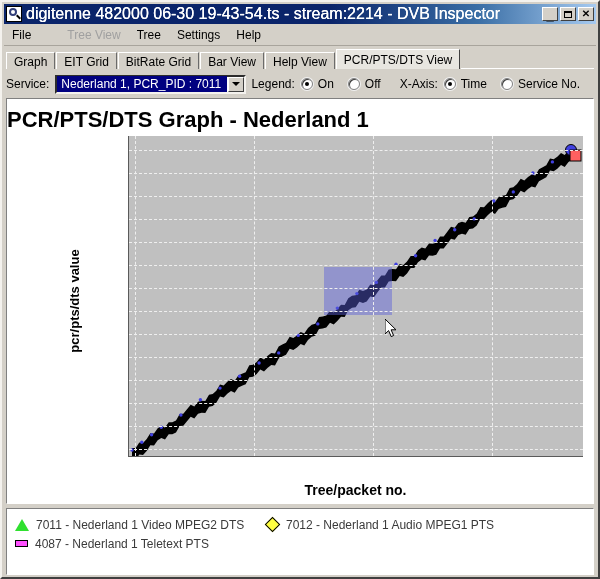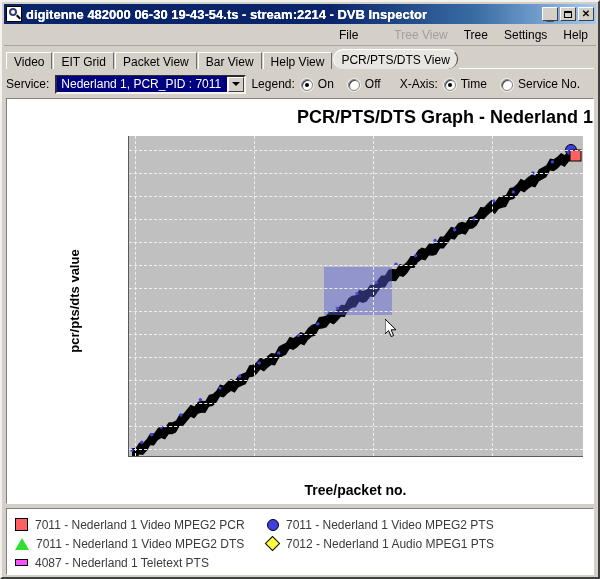--- a/index.html
+++ b/index.html
@@ -29,60 +29,59 @@
   }
   .title-icon:before{
     content:"";position:absolute;left:2px;top:1px;width:8px;height:8px;
     border:2px solid #33407a;border-radius:50%;box-sizing:border-box;
   }
   .title-icon:after{
     content:"";position:absolute;left:9px;top:9px;width:5px;height:2px;
     background:#000;transform:rotate(45deg);
   }
   .title-text{
-    color:#fff;font-size:13px;font-weight:bold;white-space:nowrap;
+    color:#fff;font-size:16px;font-weight:normal;white-space:nowrap;
     text-shadow:0 0 0 #fff;
   }
   .title-btns{margin-left:auto;display:flex;gap:2px;padding-right:2px;}
   .tbtn{
     width:16px;height:14px;background:#d4d0c8;
     border:1px solid;border-top-color:#fff;border-left-color:#fff;
     border-right-color:#404040;border-bottom-color:#404040;
     position:relative;box-sizing:border-box;
     font-size:9px;line-height:12px;text-align:center;color:#000;font-weight:bold;
   }
   .tbtn .g{position:absolute;left:0;right:0;top:0;bottom:0;display:flex;align-items:center;justify-content:center;font-size:10px;font-weight:bold;font-family:"Liberation Sans",sans-serif;}
   .tbtn.min .g{align-items:flex-end;font-size:13px;line-height:7px;padding-bottom:1px;}
   .tbtn.max .g:before{content:"";width:8px;height:7px;border:1px solid #000;border-top-width:2px;box-sizing:border-box;}
   
   .menubar{
     position:absolute;left:2px;top:23px;width:592px;height:20px;
     background:#d4d0c8;display:flex;align-items:center;
     border-bottom:1px solid #a8a49c;
-    justify-content:flex-end;
   }
   .menuitem{font-size:12px;color:#000;padding:2px 8px;white-space:nowrap;}
   .menuitem.disabled{color:#a0a0a0;margin-left:20px;}
   
   .tabstrip{
     position:absolute;left:4px;top:45px;width:588px;height:22px;
     display:flex;align-items:flex-end;
   }
   .tab{
     font-size:12px;color:#000;padding:2px 7px 3px 7px;margin-right:1px;
     background:#d4d0c8;
     border:1px solid;border-top-color:#fff;border-left-color:#fff;
     border-right-color:#6b6b6b;border-bottom-color:#d4d0c8;
     border-bottom:none;height:17px;box-sizing:border-box;white-space:nowrap;
     line-height:14px;
   }
   .tab.active{
     background:#e8e6e0;font-weight:normal;height:20px;padding-top:3px;
     border-top-color:#fff;border-left-color:#fff;border-right-color:#404040;
-    position:relative;z-index:3;border-radius:10px;
+    position:relative;z-index:3;
   }
   .tab-tail{
     flex:1;border-bottom:1px solid #fff;height:1px;align-self:flex-end;
   }
   
   .ctrlrow{
     position:absolute;left:4px;top:70px;width:588px;height:24px;
     display:flex;align-items:center;font-size:12px;color:#000;
   }
   .lbl{margin-right:6px;white-space:nowrap;}
@@ -100,42 +99,42 @@
   .combo-arrow{
     width:16px;height:15px;background:#d4d0c8;margin-left:1px;
     border:1px solid;border-top-color:#fff;border-left-color:#fff;
     border-right-color:#404040;border-bottom-color:#404040;
     display:flex;align-items:center;justify-content:center;box-sizing:border-box;
   }
   .combo-arrow:after{
     content:"";border-left:4px solid transparent;border-right:4px solid transparent;
     border-top:4px solid #000;
   }
-  .radio{display:flex;align-items:flex-end;margin-right:14px;white-space:nowrap;}
+  .radio{display:flex;align-items:center;margin-right:14px;white-space:nowrap;}
   .radio .dot{
     width:12px;height:12px;border-radius:50%;background:#fff;
     border:1px solid #808080;box-shadow:inset 1px 1px 0 #404040, 0 0 0 1px #f0f0f0;
     margin-right:5px;position:relative;box-sizing:border-box;flex:0 0 auto;
   }
   .radio.on .dot:after{
     content:"";position:absolute;left:3px;top:3px;width:4px;height:4px;
     border-radius:50%;background:#000;
   }
   .gap{width:22px;}
   
   .chartpanel{
     position:absolute;left:4px;top:96px;width:588px;height:406px;
     background:#fff;
     border:1px solid;border-top-color:#808080;border-left-color:#808080;
     border-right-color:#fff;border-bottom-color:#fff;box-sizing:border-box;
     overflow:hidden;
   }
   .chart-title{
-    position:absolute;left:0;right:0;top:8px;text-align:right;
-    font-size:18px;font-weight:bold;color:#000;
+    position:absolute;left:0;right:0;top:8px;text-align:left;
+    font-size:22px;font-weight:bold;color:#000;
   }
   .plot{
     position:absolute;left:121px;top:37px;width:455px;height:321px;
     background:#c0c0c0;
     border-left:1px solid #5a5a5a;border-bottom:1px solid #5a5a5a;
     box-sizing:border-box;overflow:hidden;
   }
   .gridh{position:absolute;left:0;right:0;height:0;
     border-top:1px dashed #efefef;}
   .gridv{position:absolute;top:0;bottom:0;width:0;
@@ -198,23 +197,23 @@
 
   <div class="menubar">
     <span class="menuitem">File</span>
     <span class="menuitem disabled">Tree View</span>
     <span class="menuitem">Tree</span>
     <span class="menuitem">Settings</span>
     <span class="menuitem">Help</span>
   </div>
 
   <div class="tabstrip">
-    <div class="tab">Video</div>
+    <div class="tab">Graph</div>
     <div class="tab">EIT Grid</div>
-    <div class="tab">Packet View</div>
+    <div class="tab">BitRate Grid</div>
     <div class="tab">Bar View</div>
     <div class="tab">Help View</div>
     <div class="tab active">PCR/PTS/DTS View</div>
     <div class="tab-tail"></div>
   </div>
 
   <div class="ctrlrow">
     <span class="lbl">Service:</span>
     <div class="combo">
       <span class="combo-val">Nederland 1, PCR_PID : 7011</span>
@@ -320,30 +319,20 @@
       </div>
 
     <svg class="cursor" id="cursor" viewBox="0 0 12 19" style="left: 378px; top: 220px;">
       <polygon points="0,0 0,15 3.6,11.6 6.2,17.6 8.6,16.5 6.1,10.8 11,10.8" fill="#ffffff" stroke="#000000" stroke-width="1"></polygon>
     </svg>
   </div>
 
   <div class="legendbox">
     <div class="legrow">
       <span class="legcell c0">
-        <span class="mk mk-square"></span>
-        <span class="legtext">7011 - Nederland 1 Video MPEG2 PCR</span>
-      </span>
-      <span class="legcell">
-        <span class="mk mk-circle"></span>
-        <span class="legtext">7011 - Nederland 1 Video MPEG2 PTS</span>
-      </span>
-    </div>
-    <div class="legrow">
-      <span class="legcell c0">
         <span class="mk mk-tri"></span>
         <span class="legtext">7011 - Nederland 1 Video MPEG2 DTS</span>
       </span>
       <span class="legcell">
         <span class="mk-diamond"></span>
         <span class="legtext">7012 - Nederland 1 Audio MPEG1 PTS</span>
       </span>
     </div>
     <div class="legrow">
       <span class="legcell c0">

